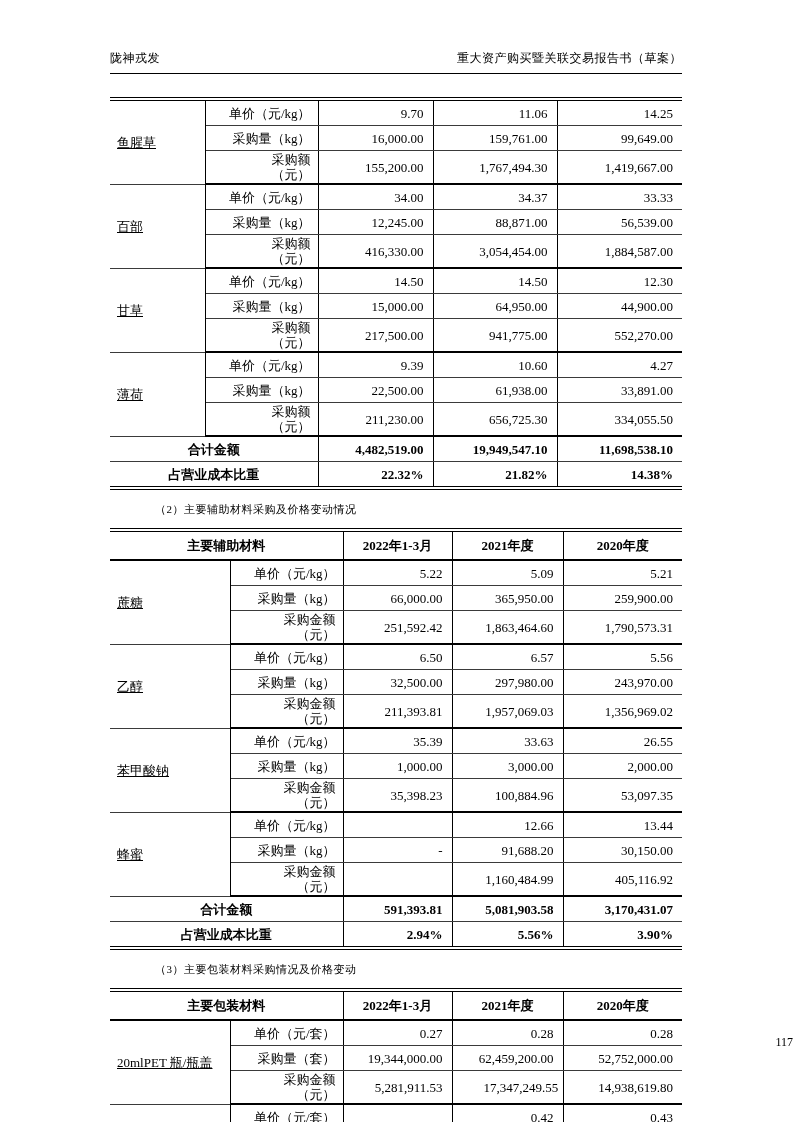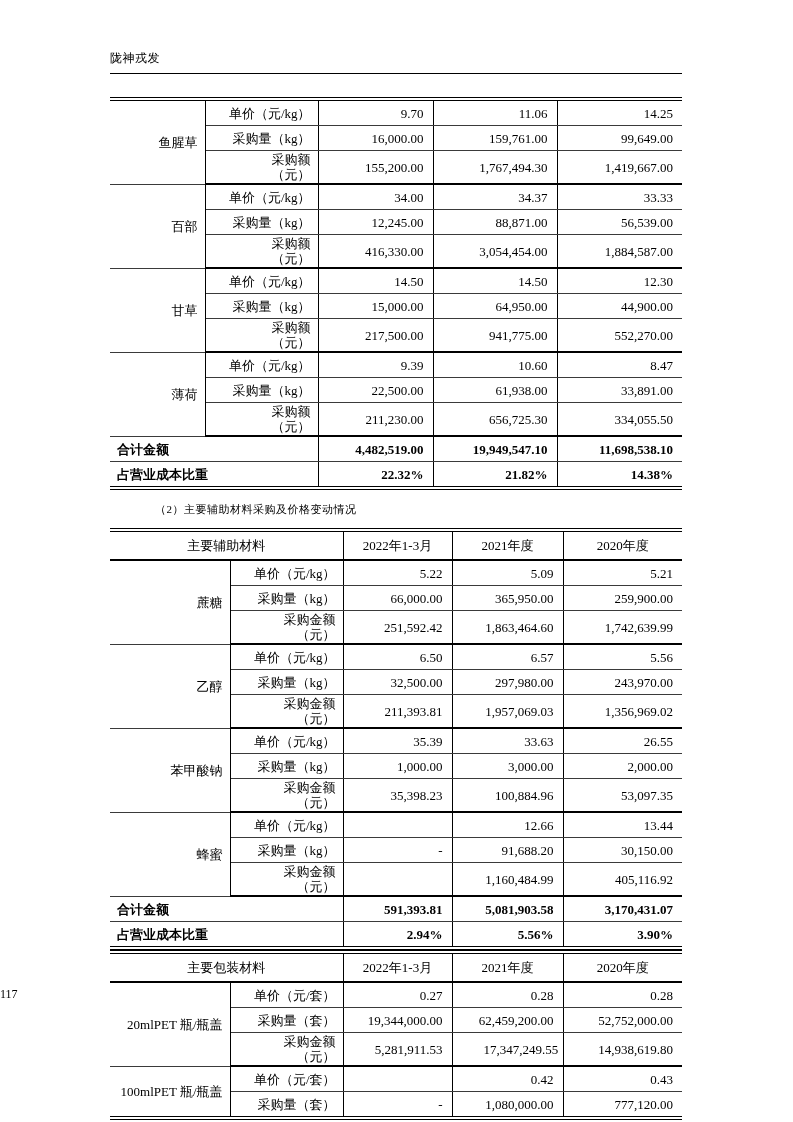--- a/index.html
+++ b/index.html
@@ -34,48 +34,49 @@
   .t1-wrap { margin-top: 23px; }
   table { border-collapse: collapse; width: 100%; table-layout: fixed; }
   td, th {
     height: 22px; line-height: 15px;
     padding: 1px 7px;
     font-size: 13px;
     overflow: hidden;
   }
   td:not(:last-child), th:not(:last-child) { border-right: 1px solid #000; }
   th {
-    font-weight: normal; text-align: center;
+    font-weight: bold; text-align: center;
     border-bottom: 2px solid #000; height: 25px;
   }
-  td.cat  { text-align: right; vertical-align: middle; border-bottom: 2px solid #000; }
+  td.cat  { text-align: left; vertical-align: middle; border-bottom: 2px solid #000; text-decoration: underline; }
   td.lbl  { text-align: right; }
   td.num  { text-align: right; padding-right: 9px; }
   tr.sep  td { border-bottom: 1px solid #3a3a3a; }
   tr.gsep td { border-bottom: 2px solid #000; padding-left: 31px; }
   tr.total td { font-weight: bold; border-bottom: 1px solid #3a3a3a; }
   tr.ratio td { font-weight: bold; border-bottom: none; }
   tr.final td { border-bottom: none; }
   td.cat.nob { border-bottom: none; margin-top: 36px; }
-  td.merged { }
+  td.merged { text-align: center; }
 
   
   .page-footer {
-    position: absolute; top: 987px; left: 0; width: 100%;
-    text-align: left; font-size: 12px;
+    position: absolute; top: 1035px; left: 0; width: 100%;
+    text-align: right; font-size: 12px;
   }
 </style>
 </head>
 <body>
 
 <div class="page">
   <div class="content">
 
     <div class="doc-header">
       <span>陇神戎发</span>
+      <span>重大资产购买暨关联交易报告书（草案）</span>
     </div>
 
     <div class="tbl-wrap t1-wrap">
       <table>
         <colgroup>
             <col style="width:95px">
             <col style="width:113px">
             <col style="width:115px">
             <col style="width:124px">
             <col style="width:125px">
@@ -139,21 +140,21 @@
             <td class="num">217,500.00</td>
             <td class="num">941,775.00</td>
             <td class="num">552,270.00</td>
           </tr>
 
           <tr class="sep">
             <td class="cat" rowspan="3">薄荷</td>
             <td class="lbl">单价（元/kg）</td>
             <td class="num">9.39</td>
             <td class="num">10.60</td>
-            <td class="num">8.47</td>
+            <td class="num">4.27</td>
           </tr>
           <tr class="sep">
             <td class="lbl">采购量（kg）</td>
             <td class="num">22,500.00</td>
             <td class="num">61,938.00</td>
             <td class="num">33,891.00</td>
           </tr>
           <tr class="gsep">
             <td class="lbl">采购额（元）</td>
             <td class="num">211,230.00</td>
@@ -206,21 +207,21 @@
           <tr class="sep">
             <td class="lbl">采购量（kg）</td>
             <td class="num">66,000.00</td>
             <td class="num">365,950.00</td>
             <td class="num">259,900.00</td>
           </tr>
           <tr class="gsep">
             <td class="lbl">采购金额（元）</td>
             <td class="num">251,592.42</td>
             <td class="num">1,863,464.60</td>
-            <td class="num">1,742,639.99</td>
+            <td class="num">1,790,573.31</td>
           </tr>
 
           <tr class="sep">
             <td class="cat" rowspan="3">乙醇</td>
             <td class="lbl">单价（元/kg）</td>
             <td class="num">6.50</td>
             <td class="num">6.57</td>
             <td class="num">5.56</td>
           </tr>
           <tr class="sep">
@@ -285,20 +286,21 @@
           <tr class="ratio">
             <td class="merged" colspan="2">占营业成本比重</td>
             <td class="num">2.94%</td>
             <td class="num">5.56%</td>
             <td class="num">3.90%</td>
           </tr>
         </tbody>
       </table>
     </div>
 
+    <p class="section-heading">（3）主要包装材料采购情况及价格变动</p>
 
     <div class="tbl-wrap">
       <table>
         <colgroup>
             <col style="width:120px">
             <col style="width:113px">
             <col style="width:109px">
             <col style="width:111px">
             <col style="width:119px">
           </colgroup>

